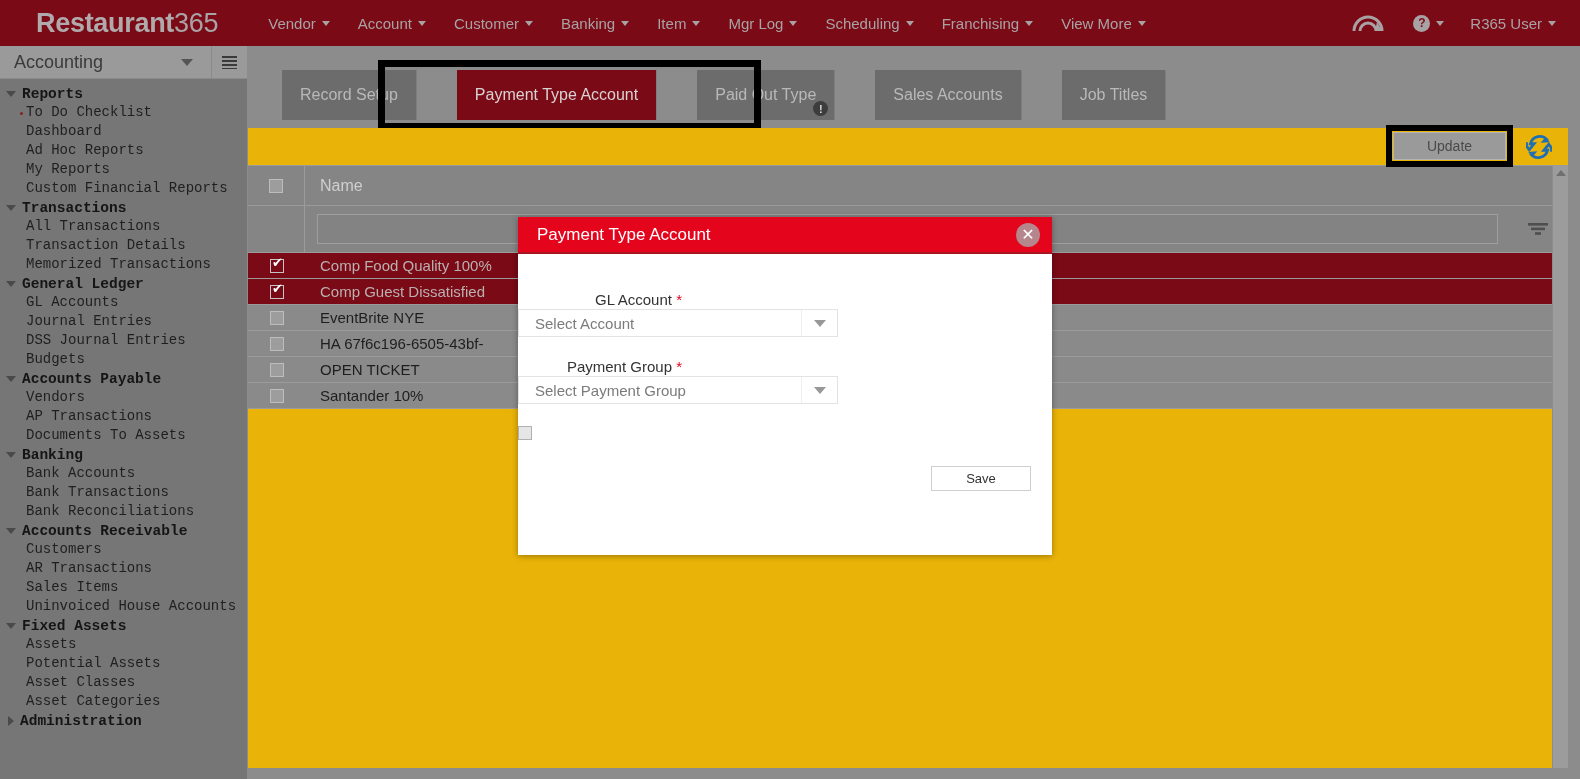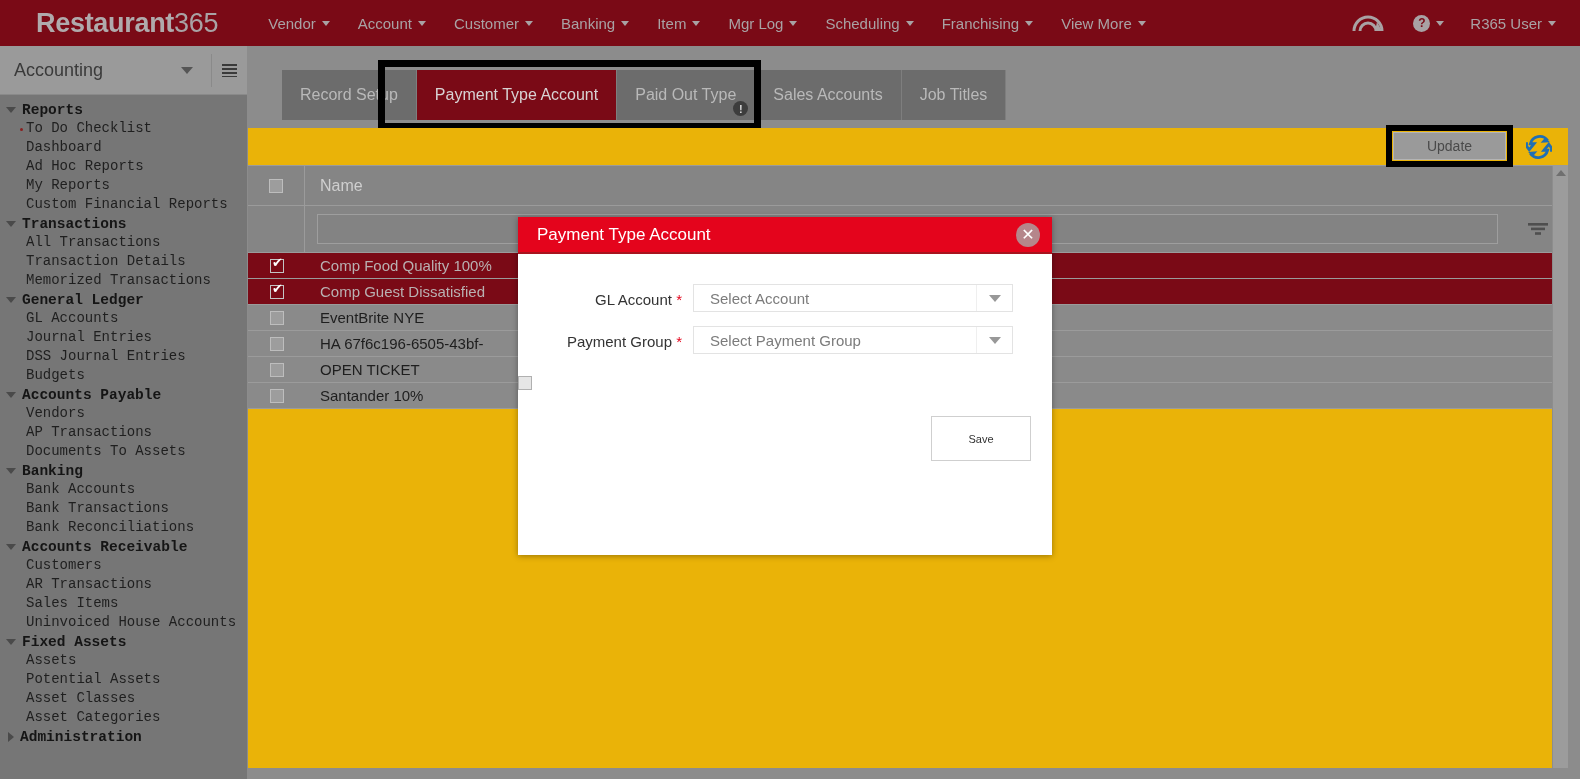--- a/index.html
+++ b/index.html
@@ -47,21 +47,21 @@
     color: #7a0a16; font-size: 12px; font-weight: bold;
     display: flex; align-items: center; justify-content: center;
   }
 
   
   .sidebar {
     position: absolute; left: 0; top: 46px; width: 247px; height: 733px;
     background: #767676;
   }
   .ctx-bar {
-    height: 49px; background: #9a9a9a; display: flex; align-items: center;
+    height: 33px; background: #9a9a9a; display: flex; align-items: center;
     border-bottom: 1px solid #8a8a8a;
   }
   .ctx-label { flex: 1; padding-left: 14px; font-size: 18px; color: #3a3a3a; }
   .ctx-caret {
     width: 0; height: 0; border-left: 6px solid transparent;
     border-right: 6px solid transparent; border-top: 7px solid #555;
     margin-right: 18px;
   }
   .ctx-burger {
     width: 36px; height: 33px; display: flex; align-items: center;
@@ -96,21 +96,21 @@
     width: 3px; height: 3px; background: #8a1f1f; border-radius: 50%;
   }
 
   
   .content {
     position: absolute; left: 247px; top: 46px;
     width: 1333px; height: 733px; background: #8c8c8c;
   }
   .tabbar {
     position: absolute; left: 35px; top: 24px;
-    display: flex; align-items: flex-end; height: 50px;
+    display: flex; align-items: flex-end; height: 50px; gap: 40px;
   }
   .tab {
     height: 50px; background: #6c6c6c; color: #b9b9b9; font-size: 16px;
     display: flex; align-items: center; justify-content: center;
     padding: 0 18px; cursor: pointer; position: relative;
     border-right: 1px solid #7e7e7e; white-space: nowrap;
   }
   .tab.active { background: #7a0a16; color: #d8d2d3; }
   .tab-focus-ring {
     position: absolute; left: 131px; top: 14px; width: 383px; height: 70px;
@@ -214,21 +214,21 @@
   .modal-title {
     color: #fff; font-size: 17px; padding-left: 19px; font-weight: normal;
   }
   .modal-close {
     position: absolute; right: 12px; top: 6px; width: 24px; height: 24px;
     border-radius: 50%; background: #b5868b; cursor: pointer;
     display: flex; align-items: center; justify-content: center;
     color: #fff; font-size: 16px; line-height: 1;
   }
   .modal-body { padding: 30px 20px 0 0; }
-  .form-row { display: flex; align-items: flex-start; margin-bottom: 14px; }
+  .form-row { display: flex; align-items: flex-start; margin-bottom: 14px; flex-direction: column; }
   .form-label {
     width: 175px; flex: none; text-align: right; padding-right: 11px;
     font-size: 15px; color: #333; padding-top: 6px; line-height: 19px;
   }
   .req { color: #e4041c; }
   .sel {
     width: 320px; height: 28px; border: 1px solid #e3e3e3; background: #fff;
     display: flex; align-items: center; position: relative; cursor: pointer;
   }
   .sel-text { padding-left: 16px; font-size: 15px; color: #7b7b7b; }
@@ -240,22 +240,22 @@
   .sel-arrow {
     width: 0; height: 0; border-left: 6px solid transparent;
     border-right: 6px solid transparent; border-top: 7px solid #989898;
   }
   .modal-chk {
     width: 14px; height: 14px; background: #e6e6e6; border: 1px solid #b0b0b0;
     margin-top: 8px; cursor: pointer; display: block;
   }
   .save-row { display: flex; justify-content: flex-end; margin-top: 26px; padding-right: 1px; }
   .save-btn {
-    width: 100px; height: 45px; background: #fff; border: 1px solid #cfcfcf;
-    font-size: 11px; color: #333; cursor: pointer;
+    width: 100px; height: 25px; background: #fff; border: 1px solid #cfcfcf;
+    font-size: 13px; color: #333; cursor: pointer;
     display: flex; align-items: center; justify-content: center;
   }
 </style>
 </head>
 <body>
 
 <div class="page-root">
 
   <div class="topnav">
     <div class="brand">

